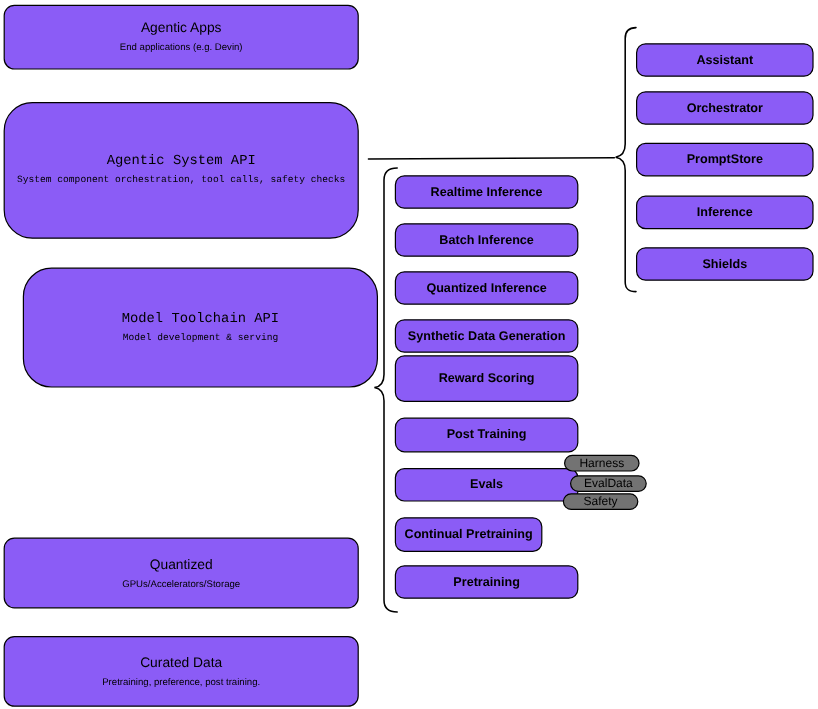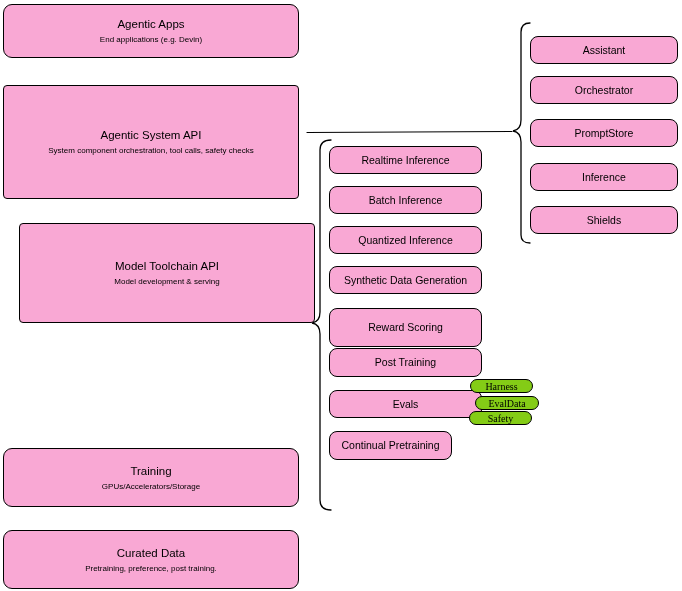--- a/index.html
+++ b/index.html
@@ -9,46 +9,45 @@
     height: 591px;
     background: #ffffff;
     font-family: "Liberation Sans", sans-serif;
     color: #000000;
     overflow: hidden;
   }
   .node {
     position: absolute;
     box-sizing: border-box;
     border: 1.3px solid #000000;
-    background: #f9a8d4;
+    background: #8b5cf6;
     display: flex;
     flex-direction: column;
     align-items: center;
     justify-content: center;
     text-align: left;
     z-index: 2;
   }
   .r9  { border-radius: 9px; }
-  .r22 { border-radius: 4px; }
+  .r22 { border-radius: 24px; font-family: Liberation Mono, monospace; }
   .small { border-radius: 8px; }
   .title { font-size: 11.5px; line-height: 14px; }
   .subtitle { font-size: 8px; line-height: 11px; margin-top: 3px; }
-  .label { font-size: 10.5px; line-height: 13px; }
+  .label { font-size: 10.5px; line-height: 13px; font-weight: bold; }
   .pill {
     position: absolute;
     box-sizing: border-box;
     border: 1.2px solid #000000;
-    background: #84cc16;
+    background: #737373;
     border-radius: 7px;
     display: flex;
     align-items: center;
     justify-content: center;
     font-size: 10px;
     z-index: 3;
-    font-family: Liberation Serif, serif;
   }
   .connector-layer {
     position: absolute;
     left: 0; top: 0;
     z-index: 1;
   }
 </style>
 </head>
 <body>
 
@@ -70,52 +69,55 @@
     <div class="subtitle">System component orchestration, tool calls, safety checks</div>
   </div>
 
   <div class="node r22" style="left:19px; top:223px; width:296px; height:100px">
     <div class="title">Model Toolchain API</div>
     <div class="subtitle">Model development &amp; serving</div>
   </div>
 
 
   <div class="node r9" style="left:3px; top:448px; width:296px; height:59px">
-    <div class="title">Training</div>
+    <div class="title">Quantized</div>
     <div class="subtitle">GPUs/Accelerators/Storage</div>
   </div>
 
   <div class="node r9" style="left:3px; top:530px; width:296px; height:59px">
     <div class="title">Curated Data</div>
     <div class="subtitle">Pretraining, preference, post training.</div>
   </div>
 
   <div class="node small" style="left:329px; top:146px; width:153px; height:28px">
     <div class="label">Realtime Inference</div>
   </div>
   <div class="node small" style="left:329px; top:186px; width:153px; height:28px">
     <div class="label">Batch Inference</div>
   </div>
   <div class="node small" style="left:329px; top:226px; width:153px; height:28px">
     <div class="label">Quantized Inference</div>
   </div>
   <div class="node small" style="left:329px; top:266px; width:153px; height:28px">
     <div class="label">Synthetic Data Generation</div>
   </div>
-  <div class="node small" style="left:329px; top:308px; width:153px; height:39px">
+  <div class="node small" style="left:329px; top:296px; width:153px; height:39px">
     <div class="label">Reward Scoring</div>
   </div>
   <div class="node small" style="left:329px; top:348px; width:153px; height:29px">
     <div class="label">Post Training</div>
   </div>
   <div class="node small" style="left:329px; top:390px; width:153px; height:28px">
     <div class="label">Evals</div>
   </div>
   <div class="node small" style="left:329px; top:431px; width:123px; height:29px">
     <div class="label">Continual Pretraining</div>
+  </div>
+  <div class="node small" style="left:329px; top:471px; width:153px; height:28px">
+    <div class="label">Pretraining</div>
   </div>
 
   <div class="pill" style="left:470px; top:379px; width:63px; height:14px">
     <span>Harness</span>
   </div>
   <div class="pill" style="left:475px; top:396px; width:64px; height:14px">
     <span>EvalData</span>
   </div>
   <div class="pill" style="left:469px; top:411px; width:63px; height:14px">
     <span>Safety</span>

